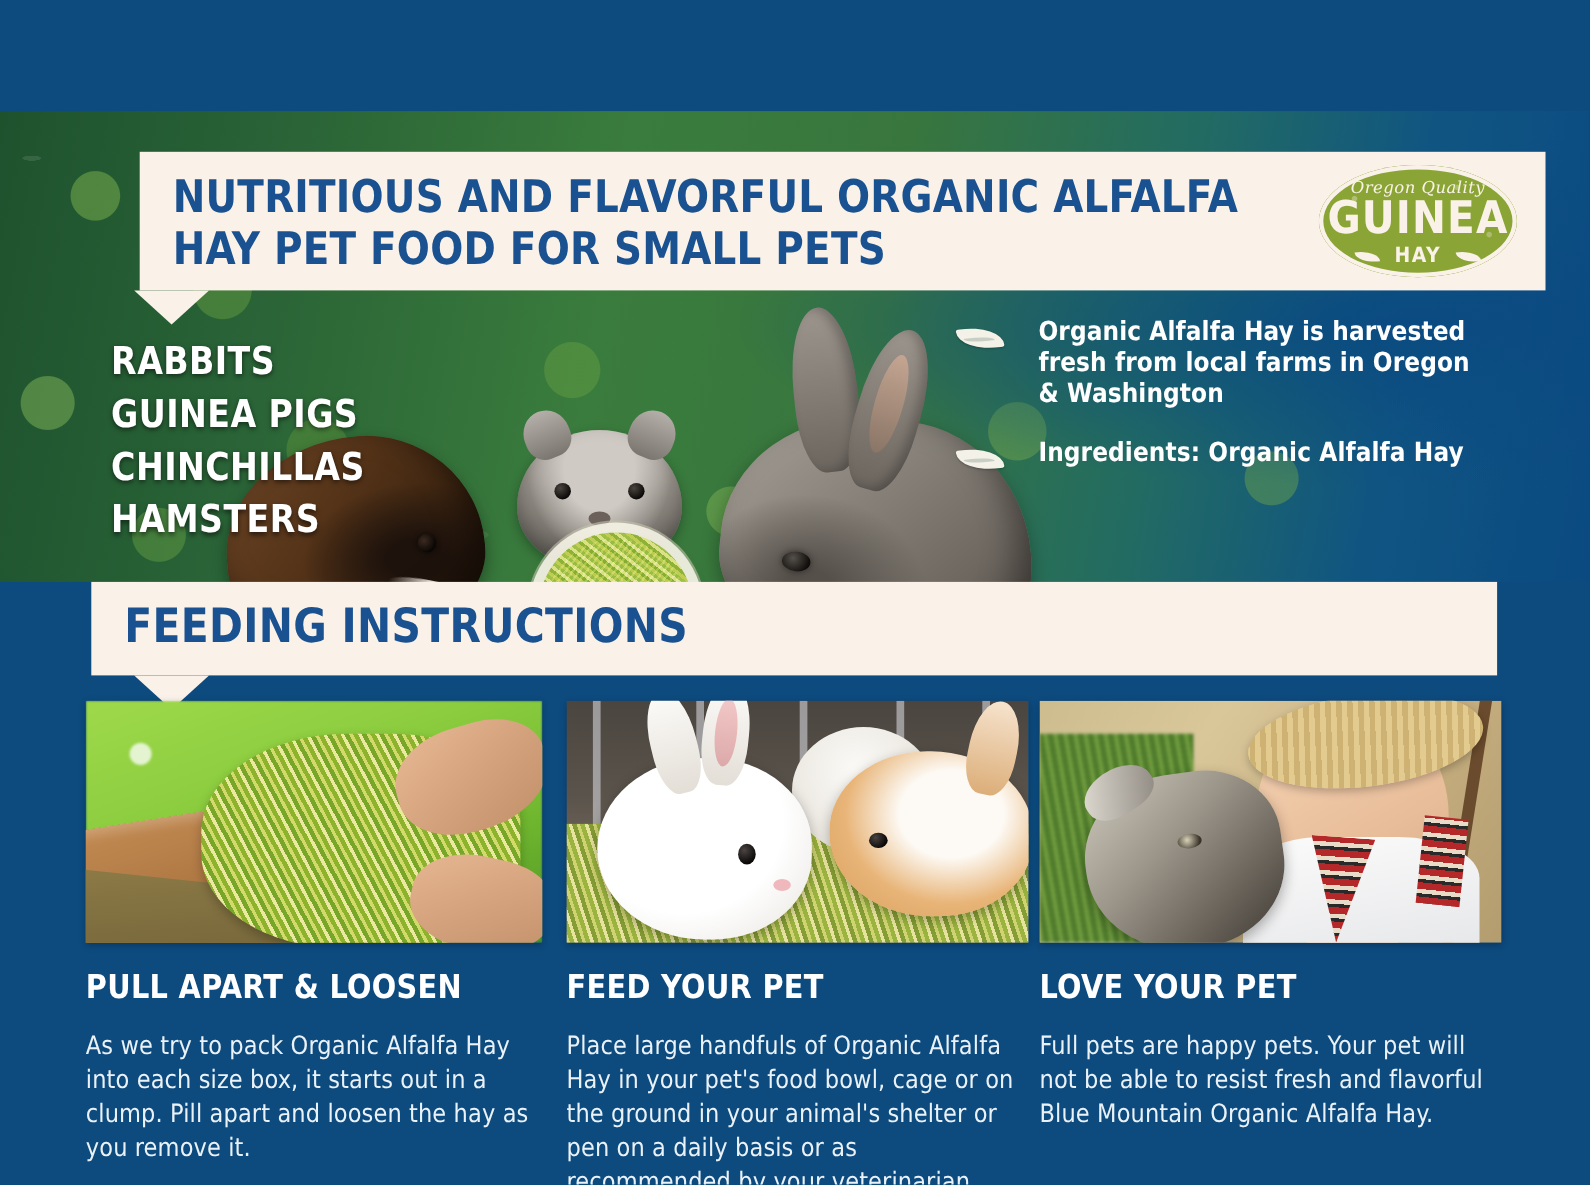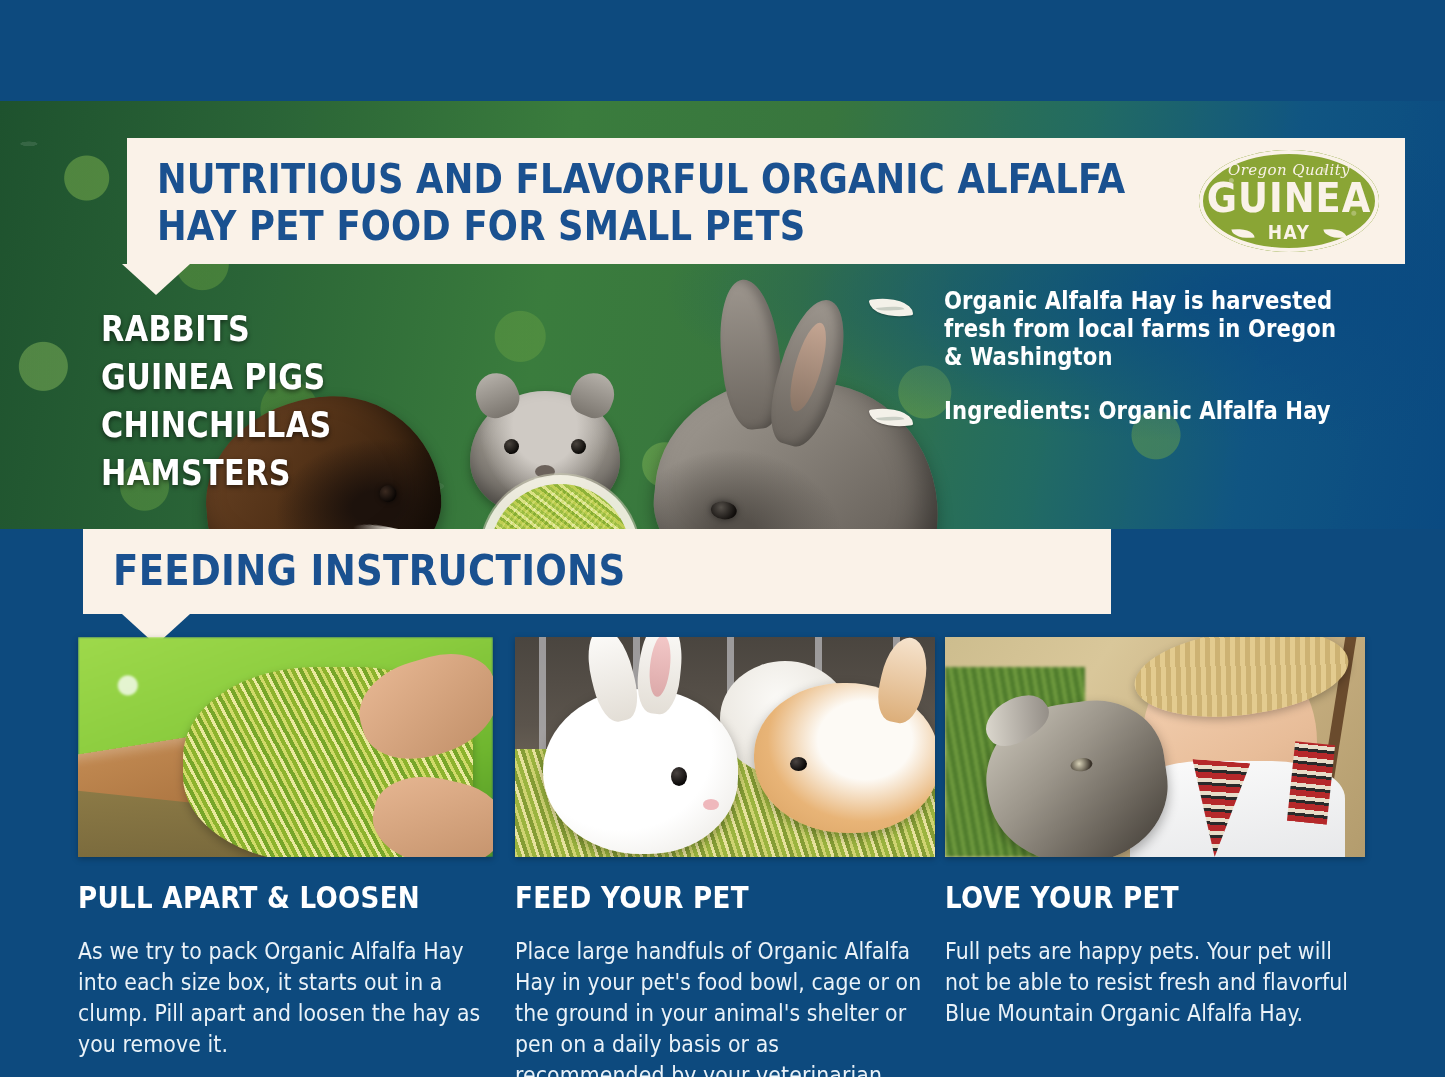--- a/index.html
+++ b/index.html
@@ -234,21 +234,21 @@
   }
   .bullet-text{
     color:#ffffff;
     font-family:"Liberation Sans Narrow","DejaVu Sans Condensed","Liberation Sans",sans-serif;
     font-weight:bold;font-size:24px;line-height:28px;letter-spacing:.1px;
     transform:scaleX(0.98);transform-origin:left center;
   }
 
   
   .panel-feeding{
-    left:83px;top:529px;width:1028px;height:85px;
+    left:83px;top:529px;width:1278px;height:85px;
   }
   .panel-feeding .h2{
     position:absolute;left:30px;top:17px;
     color:#1a5190;
     font-family:"Liberation Sans Narrow","DejaVu Sans Condensed","Liberation Sans",sans-serif;
     font-weight:bold;font-size:43px;letter-spacing:.3px;line-height:48px;
     transform:scaleX(0.96);transform-origin:left center;
   }
   .notch-feeding{left:122px;top:614px;}
 

